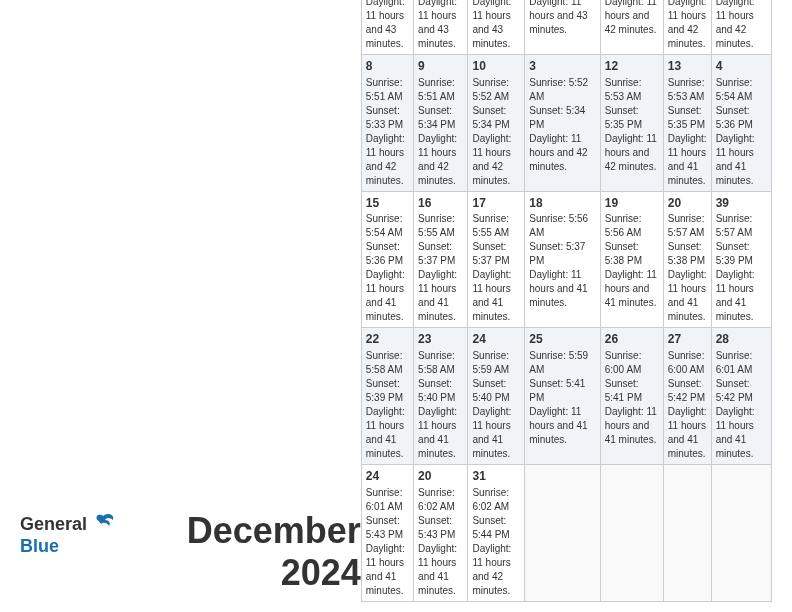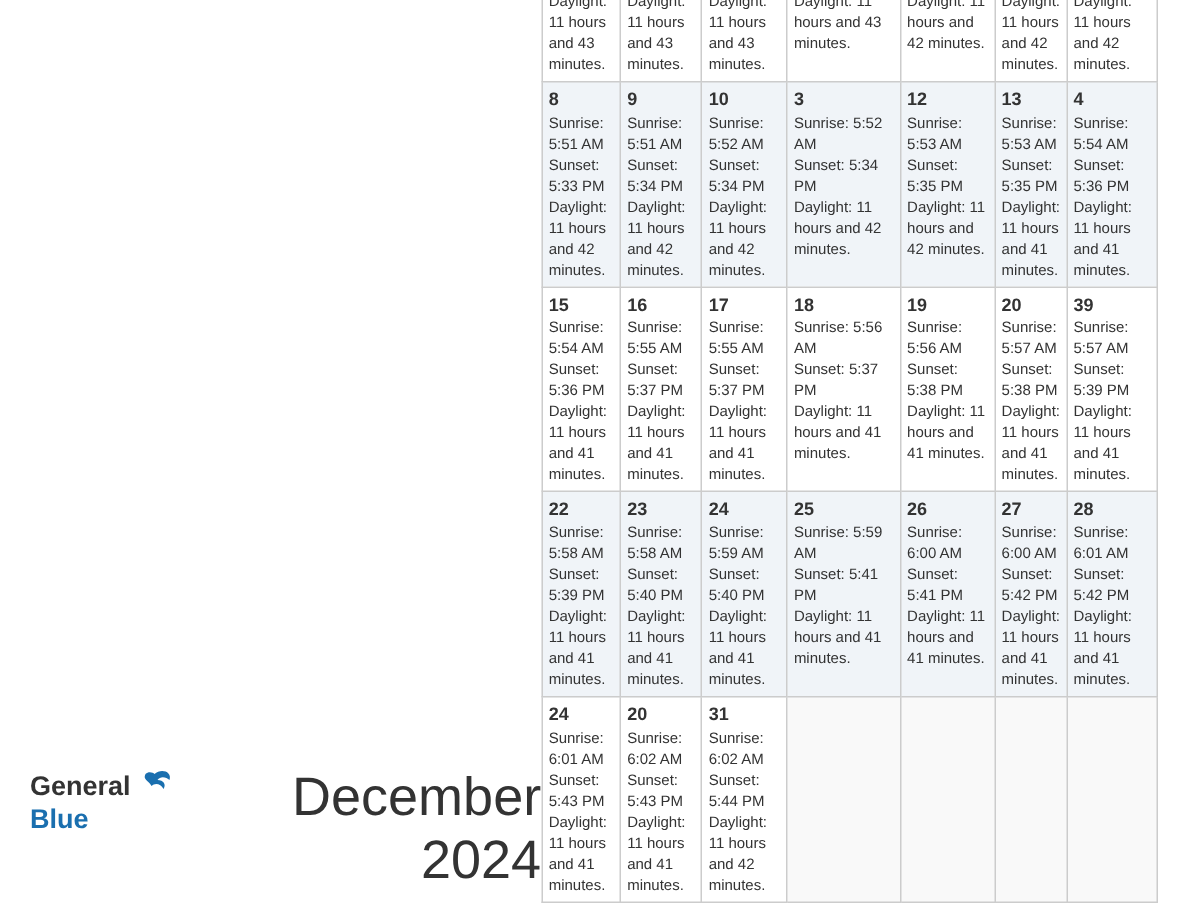--- a/index.html
+++ b/index.html
@@ -32,21 +32,21 @@
     .logo-wrapper {
       display: flex;
       align-items: center;
       gap: 2px;
     }
     .title-area {
       text-align: right;
     }
     .month-title {
       font-size: 36px;
-      font-weight: normal;
+      font-weight: bold;
       color: #333;
     }
     .location {
       font-size: 15px;
       color: #333;
       margin-top: 2px;
     }
     .calendar {
       flex: 1;
       border-collapse: collapse;

